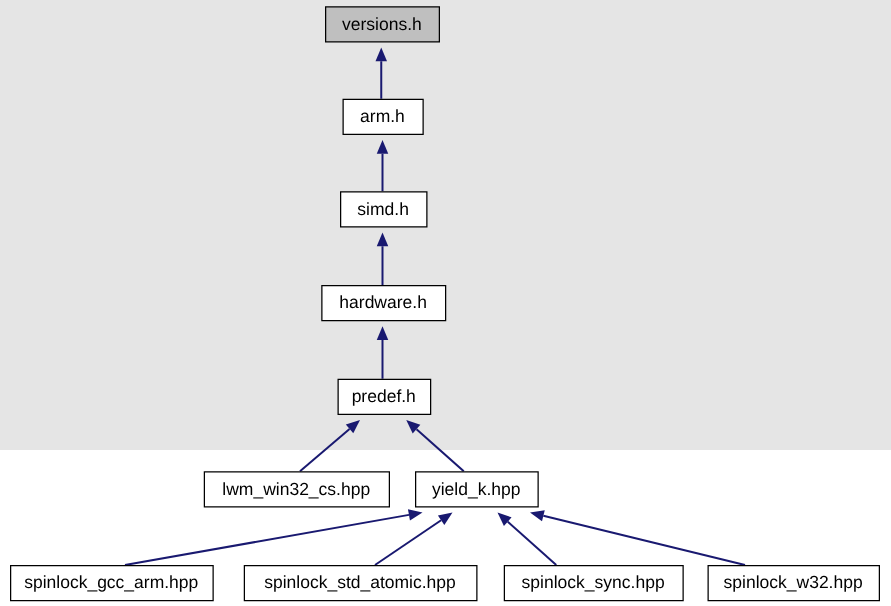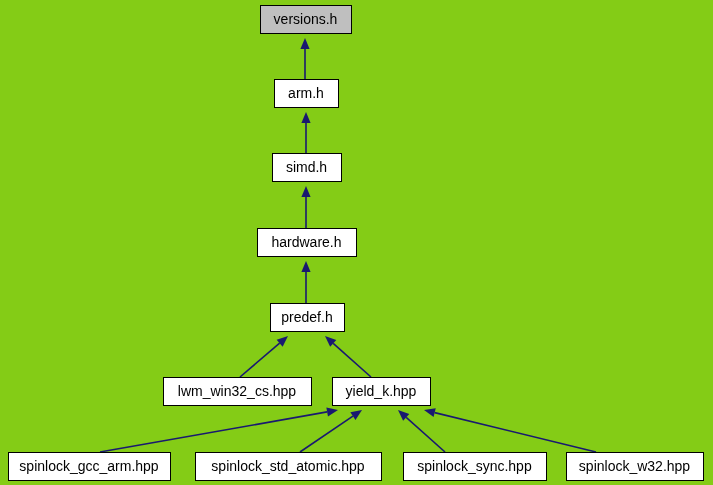--- a/index.html
+++ b/index.html
@@ -9,22 +9,22 @@
   }
   body {
     width: 713px;
     height: 485px;
     overflow: hidden;
     font-family: "Liberation Sans", sans-serif;
   }
   #graph-root {
     position: relative;
     width: 713px;
-    height: 485px;
-    background: #84cc16;
+    height: 360px;
+    background: #e5e5e5;
     text-decoration: underline;
   }
   #graph-svg {
     position: absolute;
     top: 0;
     left: 0;
     width: 713px;
     height: 485px;
     display: block;
   }

